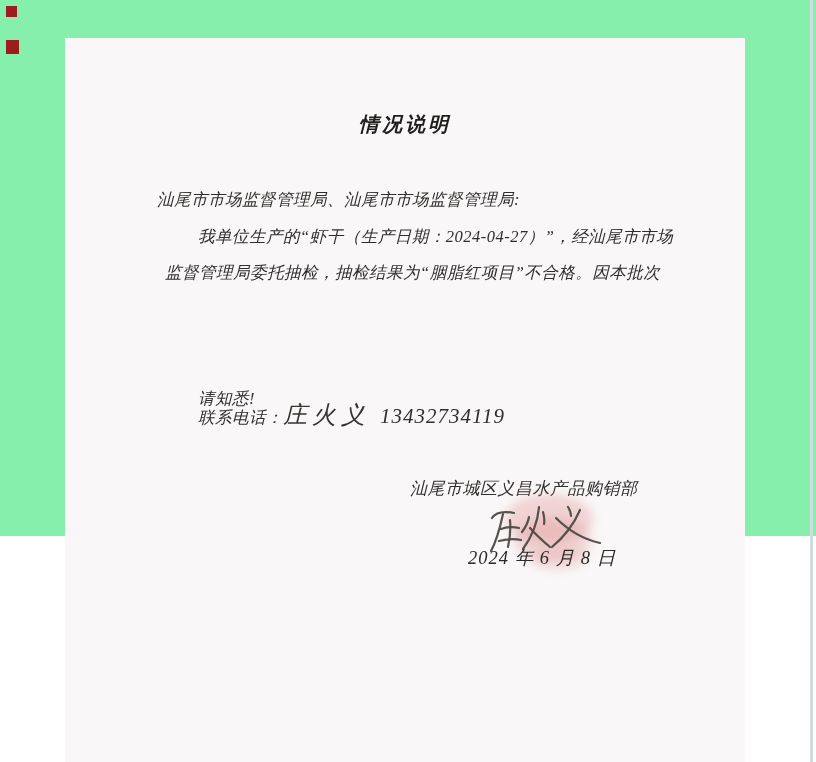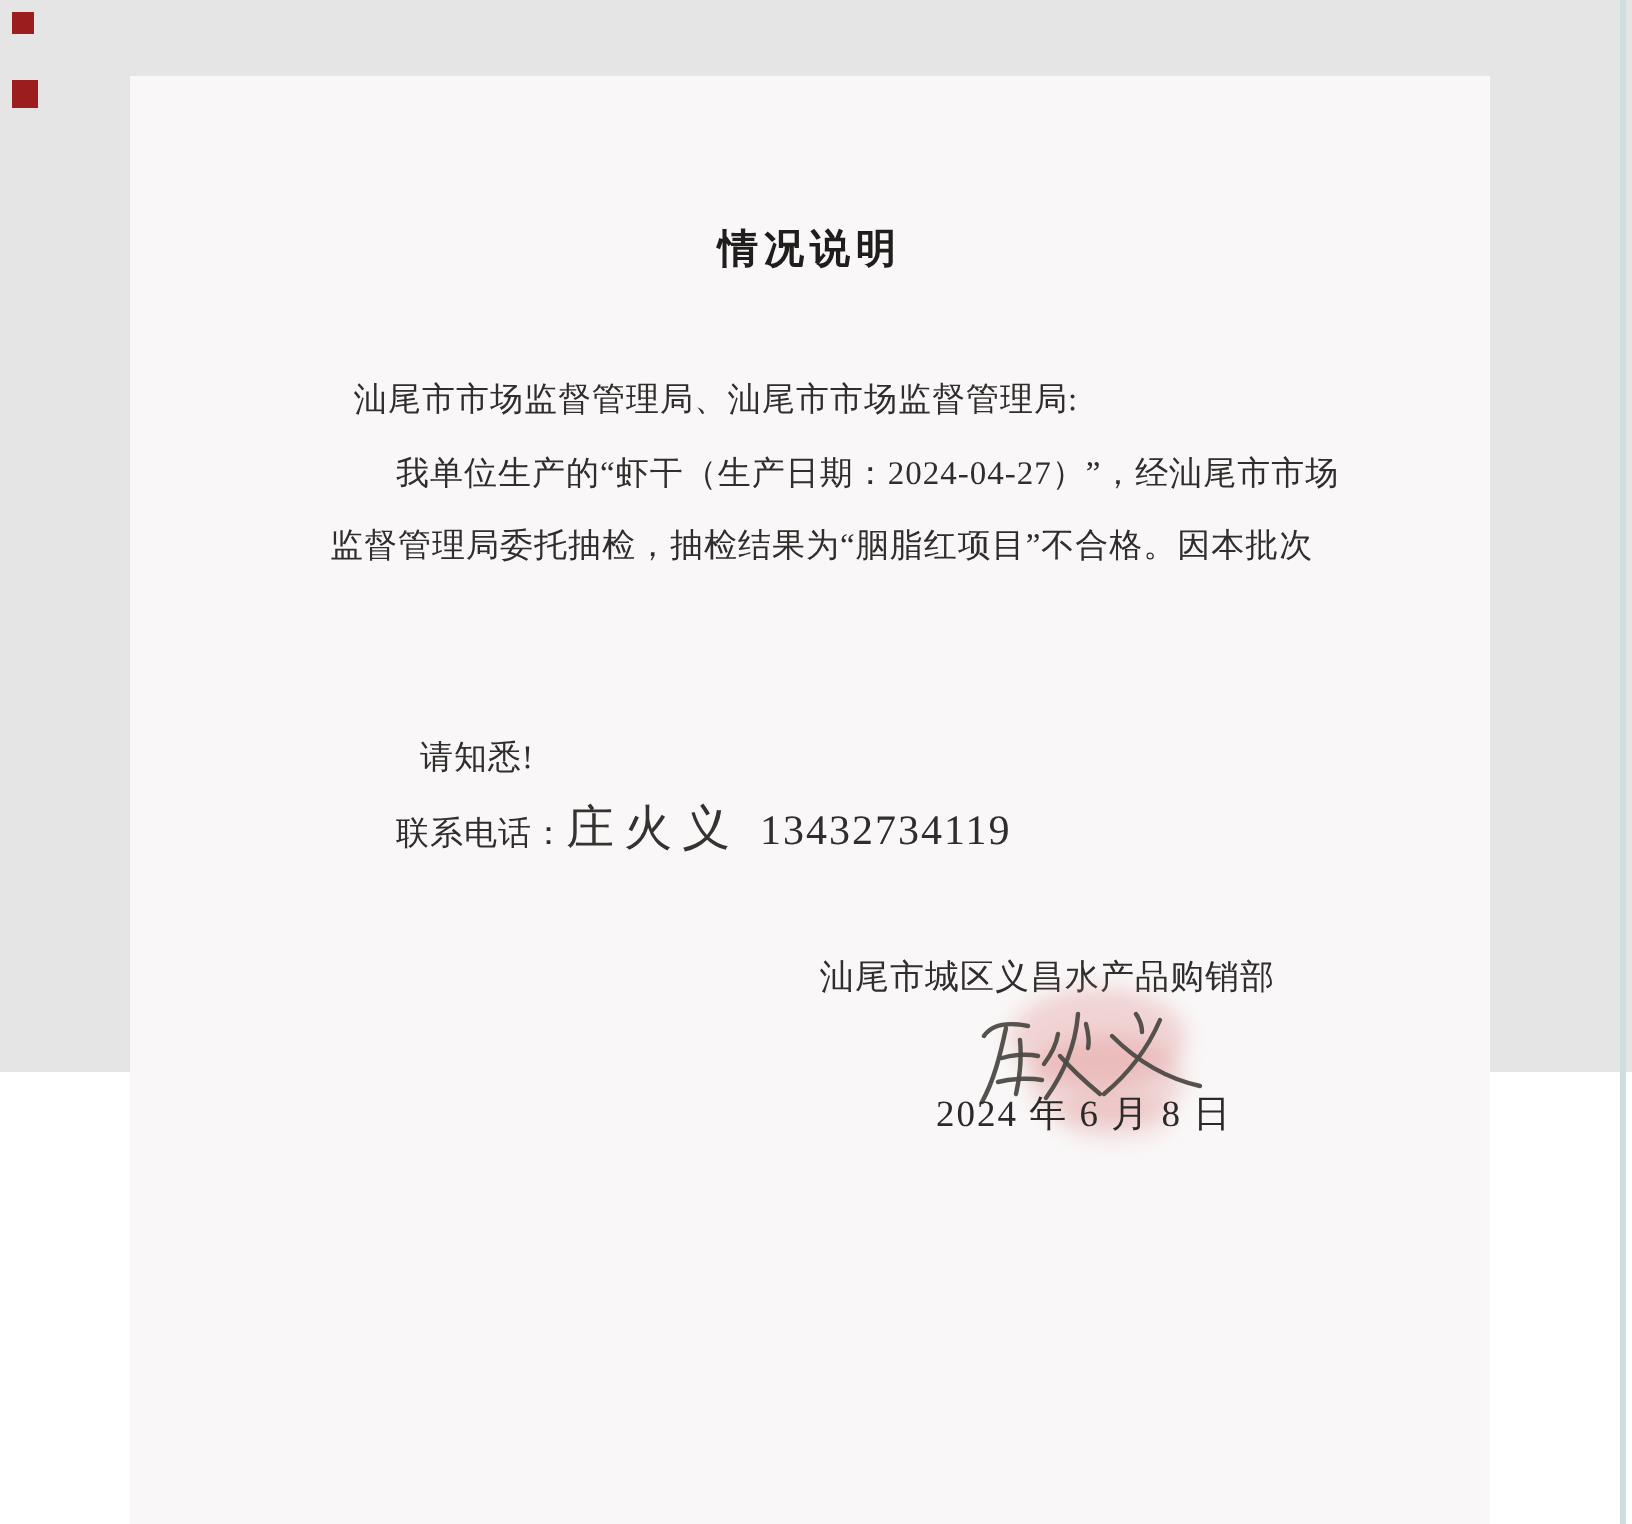--- a/index.html
+++ b/index.html
@@ -1,38 +1,38 @@
 <!DOCTYPE html>
 <html><head>
 <meta charset="utf-8">
 <style>
   html,body{margin:0;padding:0;}
   body{
     width:816px;height:762px;background:#ffffff;position:relative;overflow:hidden;
     font-family:"Liberation Serif","DejaVu Serif",serif;
   }
-  .page{position:absolute;left:0;top:0;width:816px;height:536px;background:#e5e5e5;}
+  .page{position:absolute;left:0;top:0;width:816px;height:536px;background:#86efac;font-style:italic;}
   .paper{
     position:absolute;left:65px;top:38px;width:680px;height:724px;
     background:#f9f7f7;
   }
   .line{
     position:absolute;color:#2f2e2c;font-size:16.5px;line-height:1.3;
     white-space:nowrap;letter-spacing:0.5px;
   }
   .doc-title{
     position:absolute;left:65px;top:111px;width:680px;text-align:center;
     font-size:20px;font-weight:bold;color:#1f1e1c;letter-spacing:3px;
   }
-  .salutation{left:177px;top:189px;text-align:center;}
+  .salutation{left:157px;top:189px;text-align:center;}
   .body-l1{left:165px;top:226px;text-indent:33px;}
   .body-l2{left:165px;top:262px;}
   .body-l3{left:165px;top:298px;}
   .body-l4{left:165px;top:334px;}
-  .closing-note{left:198px;top:368px;margin-left:12px;}
+  .closing-note{left:198px;top:388px;}
   .contact-line{left:198px;top:400px;}
   .contact-name{font-size:24px;letter-spacing:5px;color:#35332f;}
   .contact-phone{font-size:21px;letter-spacing:1px;margin-left:10px;color:#2f2e2c;margin-top:20px;}
   .signer-org{left:410px;top:478px;font-size:17px;letter-spacing:0.5px;}
   .date-line{left:468px;top:546px;font-size:18.5px;letter-spacing:1px;color:#2b2a28;text-align:right;}
   .edge-line{
     position:absolute;left:810px;top:0;width:3px;height:762px;background:#cddde0;
   }
   .corner-mark{position:absolute;background:#9b1d1d;}
   .corner-mark.m1{left:6px;top:6px;width:11px;height:11px;}

